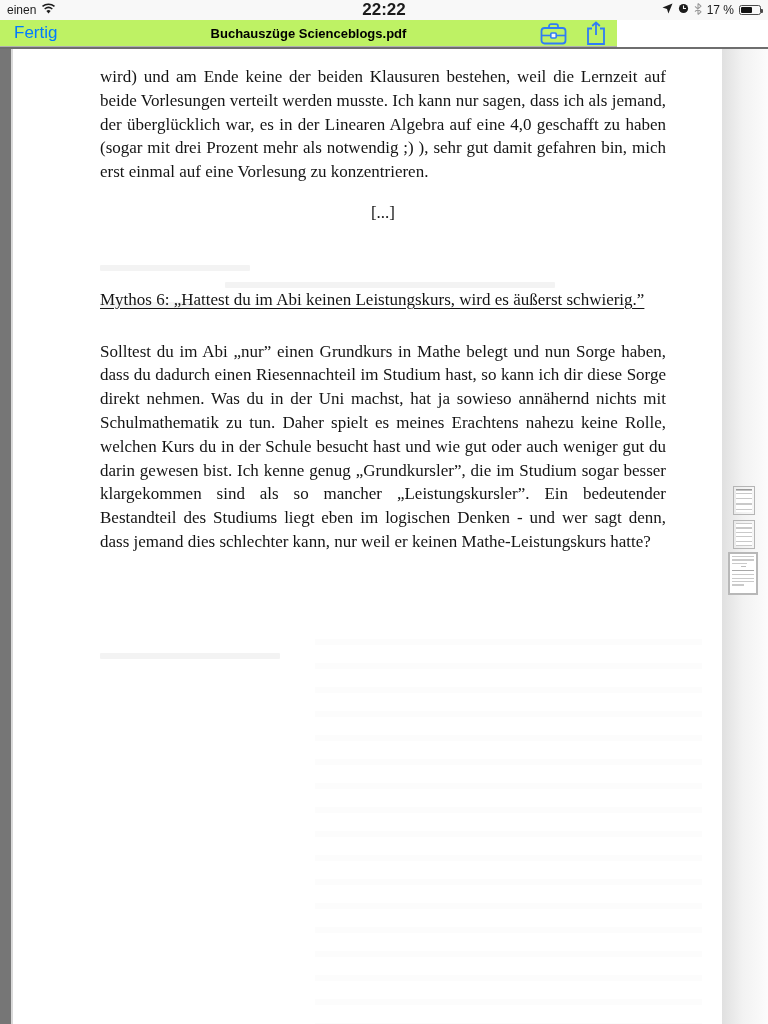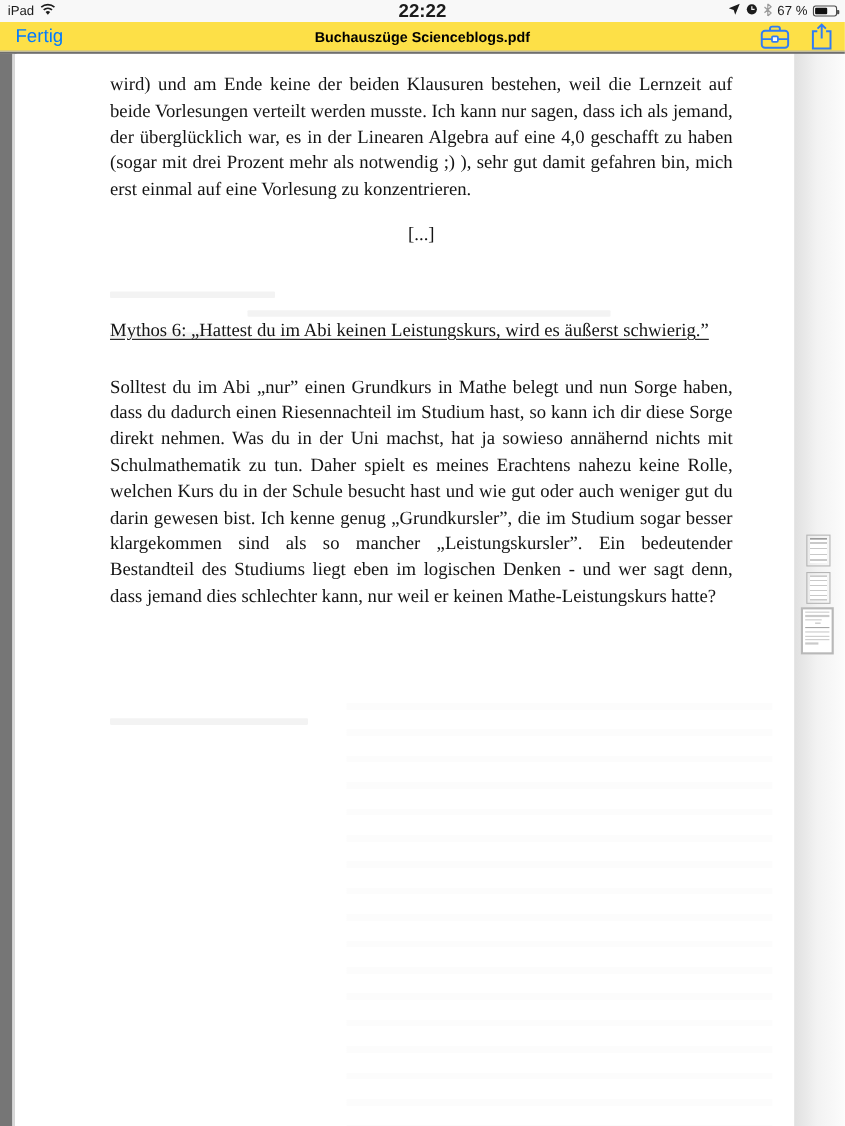--- a/index.html
+++ b/index.html
@@ -13,22 +13,22 @@
   .sb-left, .sb-right { display:flex; align-items:center; gap:5px; }
   .sb-center { position:absolute; left:0; right:0; text-align:center; font-weight:600;
     font-size:17px; pointer-events:none; }
   .batt { display:inline-block; position:relative; width:22px; height:10px;
     border:1px solid #4a4a4a; border-radius:2.5px; }
   .batt .fill { position:absolute; left:1px; top:1px; bottom:1px; background:#111; border-radius:1px; }
   .batt .tip { position:absolute; right:-3px; top:2.5px; width:2px; height:4px;
     background:#4a4a4a; border-radius:0 1px 1px 0; }
 
   
-  .nav-bar { position:absolute; left:0; top:20px; width:768px; height:27px;
-    background:#fde047; border-bottom:1px solid #b0b0b0;
+  .nav-bar { position:absolute; left:0; top:20px; width:617px; height:27px;
+    background:#bef264; border-bottom:1px solid #b0b0b0;
     display:flex; align-items:center; z-index:5; }
   .nav-left { position:absolute; left:14px; font-size:17px; color:#007aff; cursor:pointer; }
   .nav-title { position:absolute; left:0; right:0; text-align:center; font-weight:700;
     font-size:13px; color:#000; pointer-events:none; }
   .nav-right { position:absolute; right:10px; display:flex; align-items:center; gap:18px; }
   .nav-right svg { display:block; cursor:pointer; }
 
   
   .content { position:absolute; left:0; top:47px; width:768px; height:1010px;
     border-top:2px solid #6e6e6e; background:#fff; }
@@ -72,21 +72,21 @@
     border:2px solid #b8b8b8; padding:2px; }
   .thumb-current .tline { background:#cacaca; height:1.2px; margin-bottom:2.2px; }
   .thumb-current .tdots { height:1.2px; width:5px; margin:2px auto 2.5px; background:#bdbdbd; }
   .thumb-current .thead { background:#a8a8a8; height:1.4px; margin-bottom:3px; }
 </style>
 </head>
 <body>
 
 <div class="status-bar">
   <div class="sb-left">
-    <span>iPad</span>
+    <span>einen</span>
     <span>
       <svg width="15" height="11" viewBox="0 0 15 11">
         <path d="M7.5 10.4 L9.6 7.9 a3.4 3.4 0 0 0-4.2 0 Z" fill="#1c1c1c"></path>
         <path d="M3.7 6 a5.9 5.9 0 0 1 7.6 0" fill="none" stroke="#1c1c1c" stroke-width="1.5"></path>
         <path d="M1.5 3.4 a9.2 9.2 0 0 1 12 0" fill="none" stroke="#1c1c1c" stroke-width="1.5"></path>
       </svg>
     </span>
   </div>
   <div class="sb-center">22:22</div>
   <div class="sb-right">
@@ -99,21 +99,21 @@
       <svg width="11" height="11" viewBox="0 0 11 11">
         <circle cx="5.5" cy="5.5" r="4.6" fill="#1c1c1c"></circle>
         <path d="M5.5 2.6 V5.5 H8" stroke="#f8f8f8" stroke-width="1.1" fill="none"></path>
       </svg>
     </span>
     <span>
       <svg width="8" height="12" viewBox="0 0 8 12">
         <path d="M4 0.5 V11.5 M4 0.5 L7 3.2 L1 8.6 M4 11.5 L7 8.8 L1 3.4" stroke="#9b9b9b" stroke-width="1.1" fill="none" stroke-linejoin="round"></path>
       </svg>
     </span>
-    <span>67 %</span>
+    <span>17 %</span>
     <span class="batt">
       <span class="fill" style="width: calc(67% - 2px);"></span>
       <span class="tip"></span>
     </span>
   </div>
 </div>
 
 <div class="nav-bar">
   <span class="nav-left">Fertig</span>
   <div class="nav-title">Buchauszüge Scienceblogs.pdf</div>

